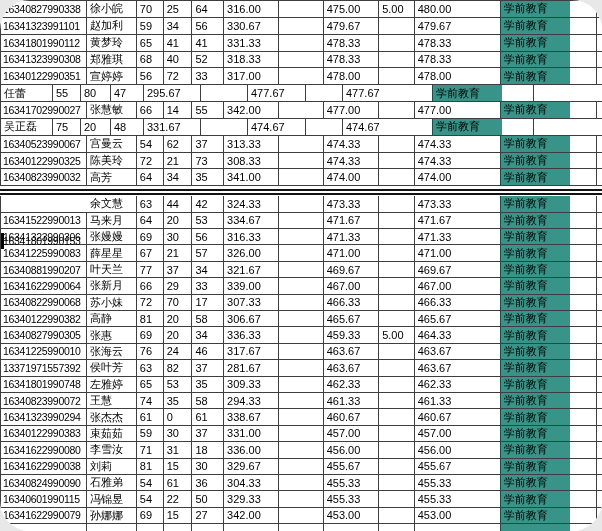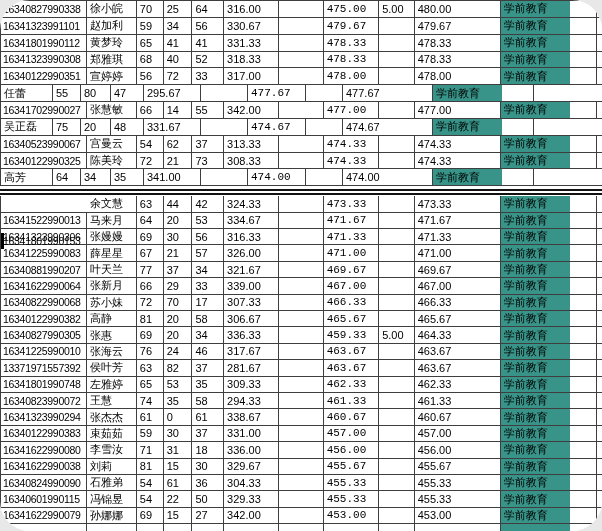--- a/index.html
+++ b/index.html
@@ -37,21 +37,21 @@
     overflow:hidden;
     white-space:nowrap;
   }
   .c-id{width:90px;font-size:10.5px;letter-spacing:-0.3px;padding-left:2px;}
   .c-name{width:52px;}
   .c-s1{width:28px;}
   .c-s2{width:30px;}
   .c-s3{width:33px;}
   .c-written{width:57px;text-align:center;}
   .c-gap{width:47px;}
-  .c-score{width:58px;font-family:Liberation Mono, monospace;}
+  .c-score{width:58px;}
   .c-bonus{width:37px;}
   .c-final{width:90px;}
   .c-cat{width:101px;padding-left:0;}
   .c-sliver{width:5px;border-right:none;}
   .c-id.active{box-shadow:inset 3px 0 0 #000;margin-top:37px;}
   .hl{
     display:flex;
     align-items:center;
     box-sizing:border-box;
     width:69px;height:100%;
@@ -232,20 +232,21 @@
         <div class="cell c-gap"></div>
         <div class="cell c-score">474.33</div>
         <div class="cell c-bonus"></div>
         <div class="cell c-final">474.33</div>
         <div class="cell c-cat">
           <span class="hl" style="background: rgb(56, 148, 136);">学前教育</span>
         </div>
         <div class="cell c-sliver"></div>
       </div>
       <div class="row r1">
+        <div class="cell c-id">16340823990032</div>
         <div class="cell c-name">高芳</div>
         <div class="cell c-s1">64</div>
         <div class="cell c-s2">34</div>
         <div class="cell c-s3">35</div>
         <div class="cell c-written">341.00</div>
         <div class="cell c-gap"></div>
         <div class="cell c-score">474.00</div>
         <div class="cell c-bonus"></div>
         <div class="cell c-final">474.00</div>
         <div class="cell c-cat">

